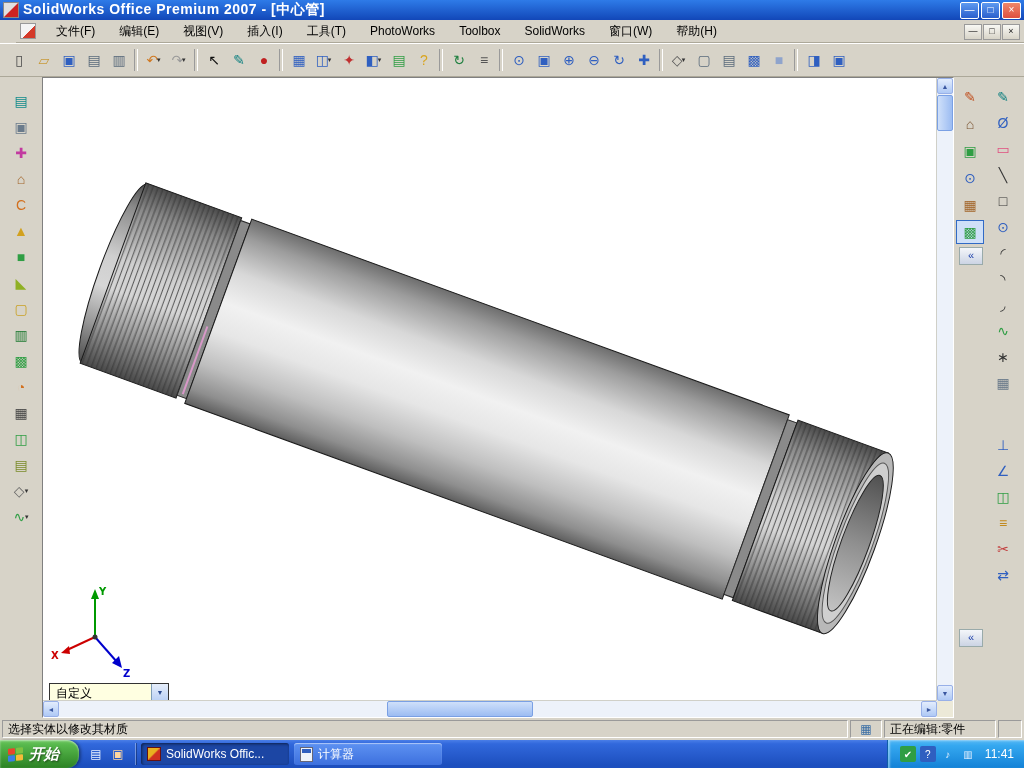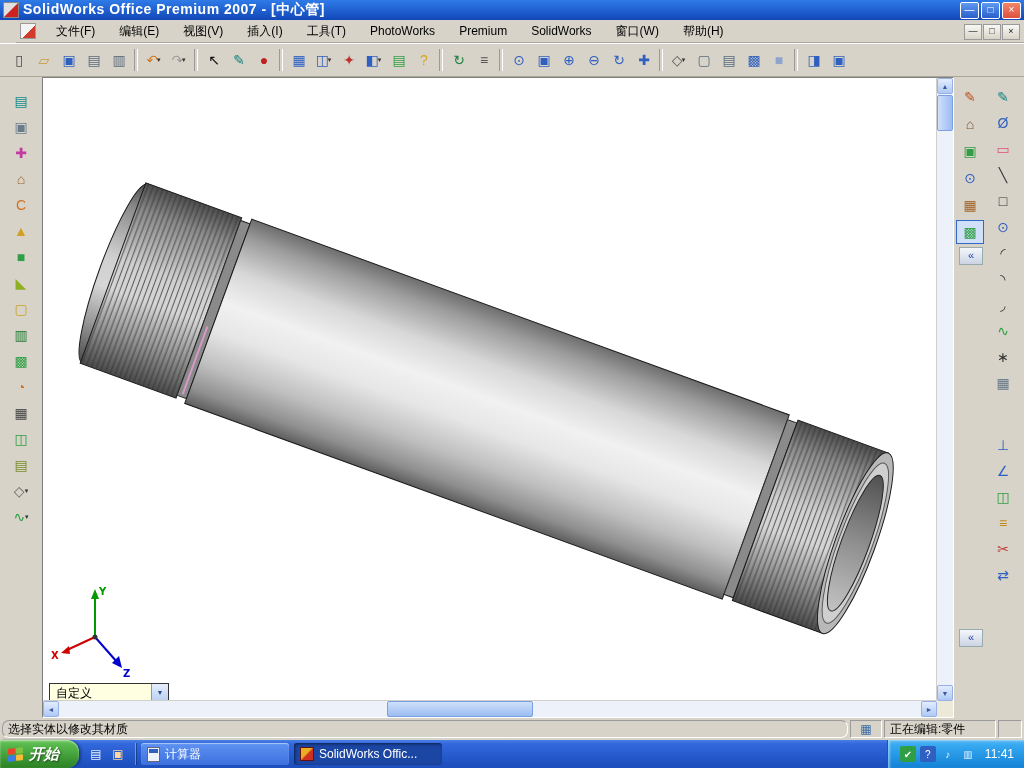--- a/index.html
+++ b/index.html
@@ -72,21 +72,21 @@
   .hthumb{position:absolute;top:0;left:38%;width:17%;height:16px;border:1px solid #7AA0E4;box-sizing:border-box;
     background:linear-gradient(180deg,#CFE0FA,#9CBCF2);border-radius:2px;}
   .sb-corner{position:absolute;right:0;bottom:0;width:16px;height:16px;background:#ECE9D8;}
   .splitter{position:absolute;left:41px;top:370px;width:12px;height:14px;font-size:8px;color:#111;
     display:flex;align-items:center;justify-content:center;letter-spacing:-1px;}
   
   .statusbar{position:absolute;left:0;top:718px;width:100%;height:22px;background:var(--c-menubg,#D7D3C8);
     display:flex;gap:2px;align-items:stretch;padding:2px;box-sizing:border-box;}
   .panel{border:1px solid;border-color:#9a9a9a #fff #fff #9a9a9a;display:flex;align-items:center;
     padding:0 5px;white-space:nowrap;overflow:hidden;font-size:12px;}
-  .panel.msg{flex:1;border-radius:7px;}
+  .panel.msg{flex:1;}
   .panel.grid{width:20px;justify-content:center;color:#3A6EA5;flex:0 0 auto;}
   .panel.edit{width:100px;flex:0 0 auto;}
   .panel.tiny{width:12px;flex:0 0 auto;}
   
   .taskbar{position:absolute;left:0;top:740px;width:100%;height:28px;
     background:linear-gradient(180deg,#4A7EE8 0%,var(--c-task1,#3168DC) 14%,var(--c-task2,#1D4FBE) 90%);
     display:flex;align-items:center;}
   .start{height:28px;padding:0 20px 0 8px;border-radius:0 12px 12px 0;display:flex;align-items:center;gap:6px;
     background:linear-gradient(180deg,#6CC75F 0%,var(--c-start1,#57B84C) 18%,var(--c-start2,#2E8526) 95%);
     box-shadow:inset 0 1px 2px rgba(255,255,255,.55),2px 0 3px rgba(0,0,0,.35);
@@ -135,21 +135,21 @@
       <div class="menu-item">编辑(E)</div>
 
       <div class="menu-item">视图(V)</div>
 
       <div class="menu-item">插入(I)</div>
 
       <div class="menu-item">工具(T)</div>
 
       <div class="menu-item">PhotoWorks</div>
 
-      <div class="menu-item">Premium</div>
+      <div class="menu-item">Toolbox</div>
 
       <div class="menu-item">SolidWorks</div>
 
       <div class="menu-item">窗口(W)</div>
 
       <div class="menu-item">帮助(H)</div>
     </div>
   <div class="child-btns" style="position:absolute;right:2px;top:24px;">
     <div class="chb">—</div>
     <div class="chb">□</div>
@@ -656,30 +656,30 @@
     <div class="qlaunch">
 
         <div class="ql">
           <span style="color: rgb(234, 242, 255);">▤</span>
         </div>
 
         <div class="ql">
           <span style="color: rgb(255, 215, 160);">▣</span>
         </div>
       </div>
+    <div class="task active">
+      <span class="sw-icon"></span>
+      <span>SolidWorks Offic...</span>
+    </div>
     <div class="task">
       <span class="calc-icon">
           <i></i>
         </span>
       <span>计算器</span>
     </div>
-    <div class="task active">
-      <span class="sw-icon"></span>
-      <span>SolidWorks Offic...</span>
-    </div>
     <div class="tray">
       <span style="display:flex;gap:4px;align-items:center;">
 
           <span class="tray-ic" style="color: rgb(255, 255, 255); background-color: rgb(47, 158, 68);">✔</span>
 
           <span class="tray-ic" style="color: rgb(255, 255, 255); background-color: rgb(47, 95, 192);">?</span>
 
           <span class="tray-ic" style="color: rgb(234, 242, 255);">♪</span>
 
           <span class="tray-ic" style="color: rgb(234, 242, 255);">▥</span>

